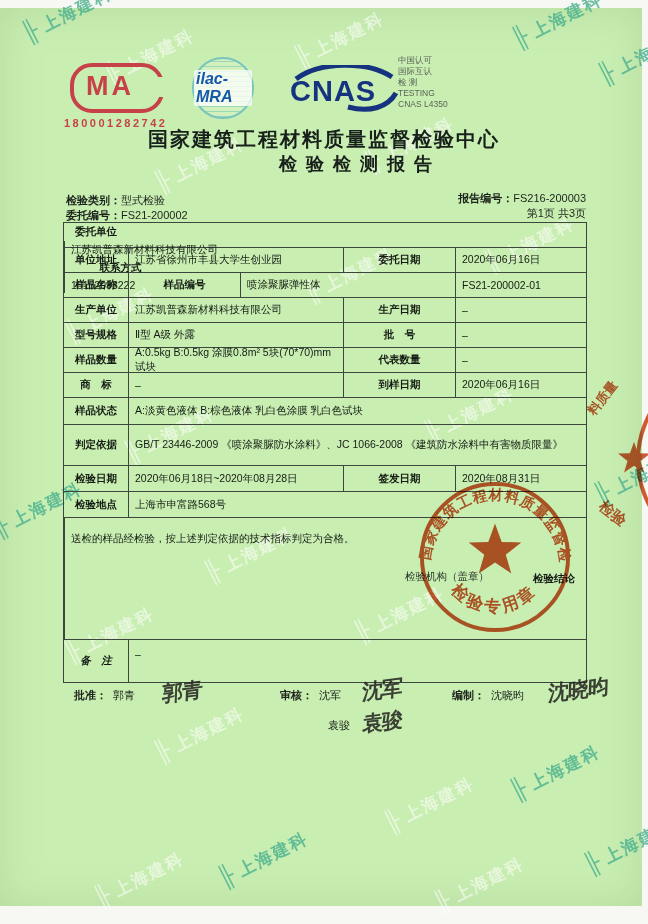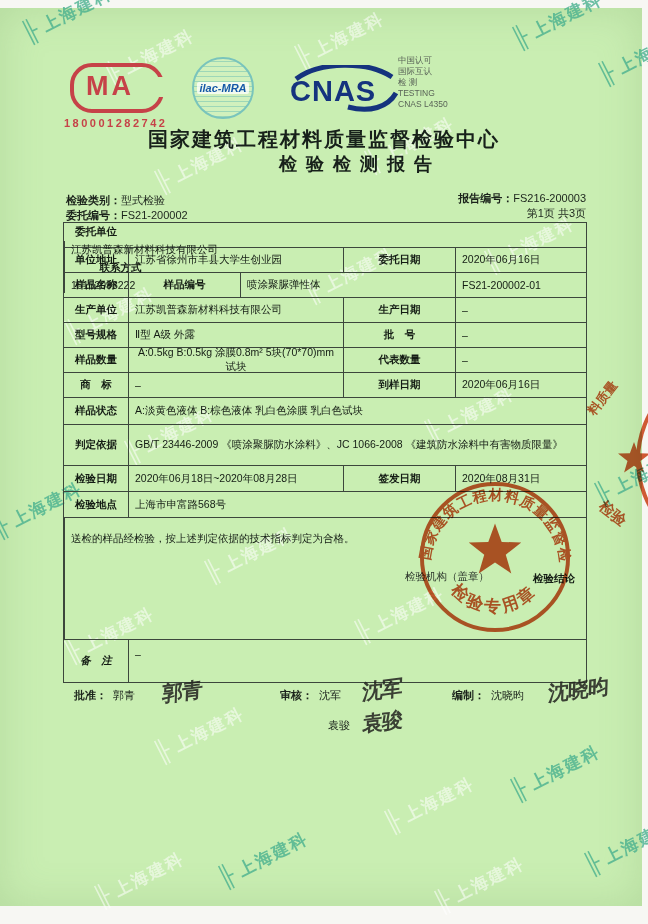--- a/index.html
+++ b/index.html
@@ -15,41 +15,41 @@
   .wm.teal{color:rgba(72,176,142,.8);}
   
   .logos{position:absolute;left:62px;top:55px;width:520px;height:70px;}
   .cma{position:absolute;left:8px;top:8px;width:86px;height:42px;border:4px solid #c64248;border-radius:22px;}
   .cma .gap{position:absolute;right:-6px;top:10px;width:10px;height:20px;background:#c9eeb2;}
   .cma .txt{position:absolute;left:12px;top:4px;font-size:27px;font-weight:bold;color:#c64248;letter-spacing:3px;}
   .cma-num{position:absolute;left:2px;top:62px;color:#c64248;font-size:11px;font-weight:bold;letter-spacing:2.5px;}
   .ilac{position:absolute;left:130px;top:2px;width:58px;height:58px;border-radius:50%;border:2px solid #79c4bc;
         background:repeating-linear-gradient(0deg,rgba(121,196,188,.55) 0 1.5px,rgba(255,255,255,.15) 1.5px 5px);
         display:flex;align-items:center;justify-content:center;}
-  .ilac span{font-size:11px;font-weight:bold;font-style:italic;color:#1458a7;background:rgba(255,255,255,.75);
+  .ilac span{font-size:16px;font-weight:bold;font-style:italic;color:#1458a7;background:rgba(255,255,255,.75);
         padding:0 2px;border-radius:2px;}
   .cnas{position:absolute;left:228px;top:10px;width:110px;height:50px;}
   .cnas .word{position:absolute;left:0;top:10px;font-size:29px;font-weight:bold;color:#15337e;letter-spacing:1px;}
   .cnas svg{position:absolute;left:0;top:0;}
   .certtxt{position:absolute;left:336px;top:0;font-size:8.5px;line-height:11px;color:#5a6458;white-space:pre-line;}
   
   .title1{position:absolute;left:0;top:126px;width:648px;text-align:center;font-size:20px;font-weight:bold;
           color:#17201a;letter-spacing:2px;}
   .title2{position:absolute;left:0;top:152px;width:648px;text-align:center;font-size:18px;font-weight:bold;
           color:#17201a;letter-spacing:9px;margin-left:36px;}
   
   .meta{position:absolute;font-size:11px;color:#1c241c;}
   .meta b{font-weight:bold;}
   
   .tbl{position:absolute;left:63px;top:222px;width:522px;border:1.5px solid #3c463c;}
   .trow{display:flex;border-top:1px solid #3c463c;align-items:stretch;}
   .trow:first-child{border-top:none;flex-direction:column;}
   .cell{box-sizing:border-box;padding:2px 6px;font-size:10.5px;color:#141c14;display:flex;align-items:center;}
   .lab{width:64px;justify-content:center;font-weight:bold;text-align:center;}
-  .val{width:215px;border-left:1px solid #3c463c;text-align:center;}
+  .val{width:215px;border-left:1px solid #3c463c;}
   .lab2{width:112px;border-left:1px solid #3c463c;justify-content:center;font-weight:bold;}
   .val2{width:131px;border-left:1px solid #3c463c;}
   .spanval{flex:1;border-left:1px solid #3c463c;}
   .h24{height:24px;} .h26{height:26px;} .h40{height:40px;} .h25{height:25px;}
   .hconc{height:121px;} .hrem{height:42px;font-style:italic;}
   .conc-cell{position:relative;align-items:flex-start;padding-top:14px;}
   .org-label{position:absolute;left:340px;top:52px;font-size:10.5px;color:#2a332a;}
   
   .stamp{position:absolute;left:416px;top:478px;width:158px;height:158px;mix-blend-mode:multiply;opacity:.92;}
   .edge-stamp{position:absolute;right:0;top:372px;width:62px;height:175px;mix-blend-mode:multiply;opacity:.9;overflow:hidden;}

